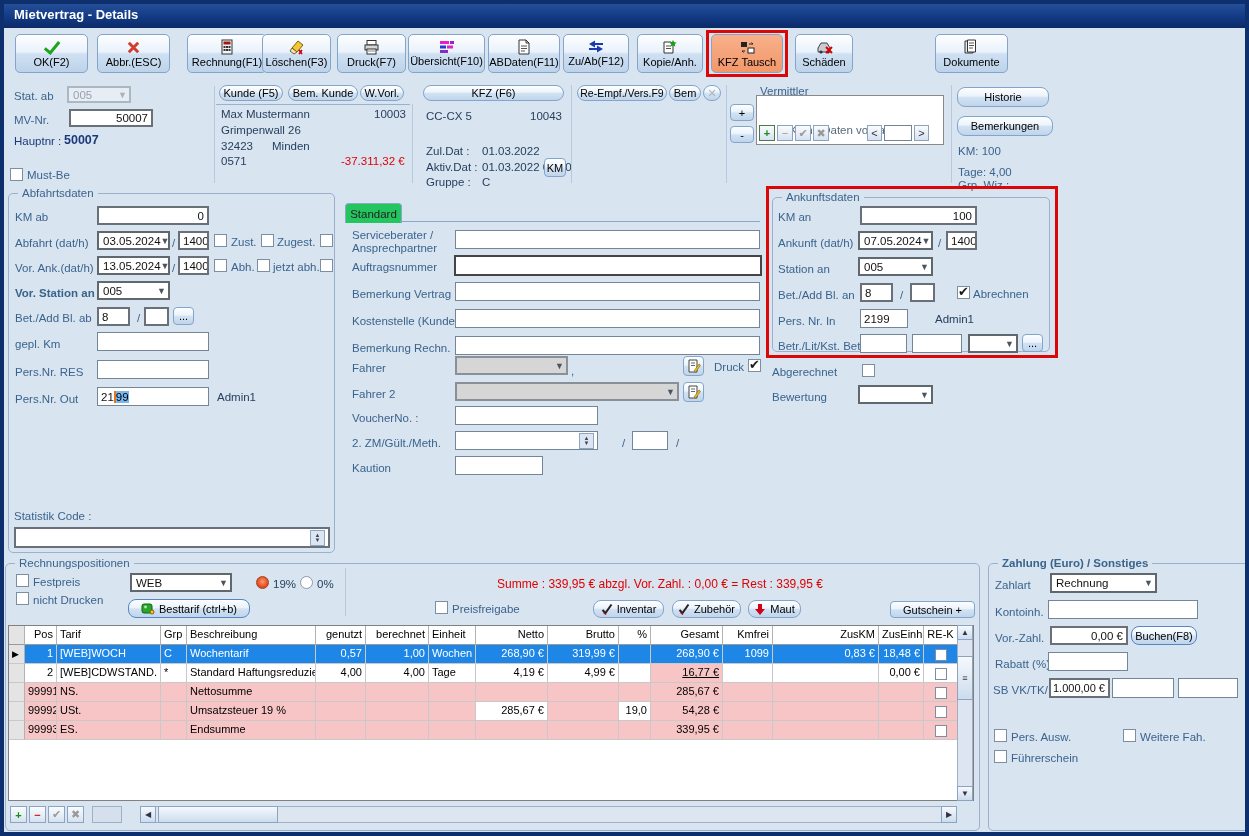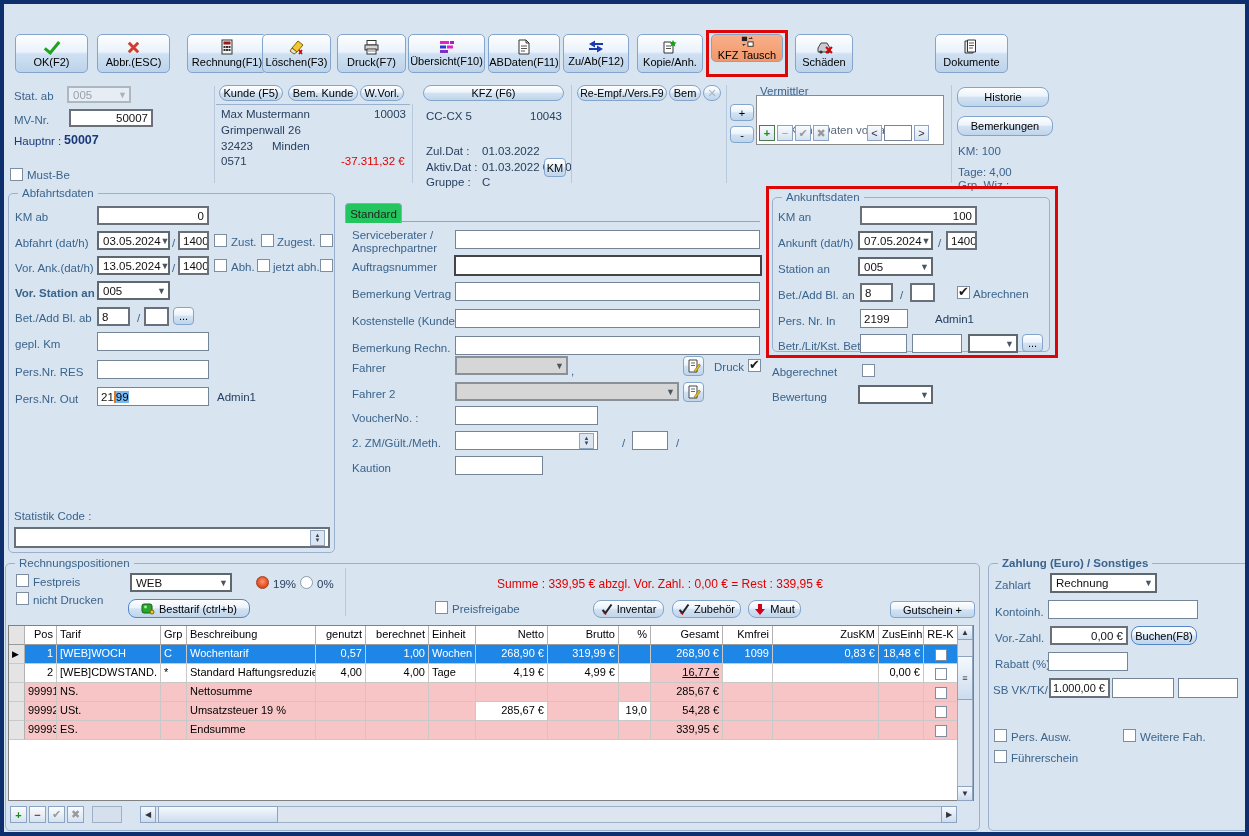--- a/index.html
+++ b/index.html
@@ -52,20 +52,23 @@
   .mini.green{color:#149114;font-weight:bold;}
   .mini.red{color:#c22;font-weight:bold;}
   .sel99{background:#7ab8f0;color:#000;border-left:2px solid #e07820;}
   .icon{display:block;}
 </style>
 </head>
 <body>
 
 <div id="win">
 
+  <div id="titlebar">
+      <span>Mietvertrag - Details</span>
+    </div>
 
   <div class="tbtn" style="left:15px;top:34px;width:73px;height:39px;">
     <svg class="icon" width="18" height="15" viewBox="0 0 20 16">
         <path d="M2 9 L8 14 L18 2" stroke="#1fa31f" stroke-width="3.4" fill="none"></path>
       </svg>
     <span>OK(F2)</span>
   </div>
   <div class="tbtn" style="left:97px;top:34px;width:73px;height:39px;">
     <svg class="icon" width="15" height="15" viewBox="0 0 16 16">
         <path d="M3 3 L13 13 M13 3 L3 13" stroke="#d23c2c" stroke-width="3.2" fill="none"></path>
@@ -134,21 +137,21 @@
   <div class="tbtn" style="left:637px;top:34px;width:66px;height:39px;">
     <svg class="icon" width="16" height="16" viewBox="0 0 16 16">
         <path d="M2 3 h7 l2 2 v9 h-9 z" fill="#fff" stroke="#333"></path>
         <line x1="4" y1="7" x2="9" y2="7" stroke="#555"></line>
         <line x1="4" y1="9.5" x2="9" y2="9.5" stroke="#555"></line>
         <path d="M11 1 l1.2 2.2 2.4 .3 -1.8 1.7 .5 2.4 -2.3 -1.2 -2.2 1.2 .4 -2.4 -1.8 -1.7 2.5 -.3 z" fill="#18a018"></path>
       </svg>
     <span>Kopie/Anh.</span>
   </div>
   <div class="redbox" style="left:706px;top:30px;width:82px;height:47px;"></div>
-  <div class="tbtn orange" style="left:711px;top:34px;width:72px;height:28px;">
+  <div class="tbtn orange" style="left:711px;top:34px;width:72px;height:39px;">
     <svg class="icon" width="17" height="15" viewBox="0 0 17 15">
         <rect x="2" y="2" width="6" height="5" fill="#222"></rect>
         <rect x="9" y="8" width="6" height="5" fill="#fff" stroke="#222"></rect>
         <path d="M10 4 h4 l-1.5 -1.5 M6 11 h-3 l1.5 1.5" stroke="#222" fill="none"></path>
       </svg>
     <span>KFZ Tausch</span>
   </div>
   <div class="tbtn" style="left:795px;top:34px;width:58px;height:39px;">
     <svg class="icon" width="17" height="15" viewBox="0 0 17 15">
         <path d="M2 8 l3 -5 h6 l3 5 v4 h-12 z" fill="#c8ccd4" stroke="#444"></path>

